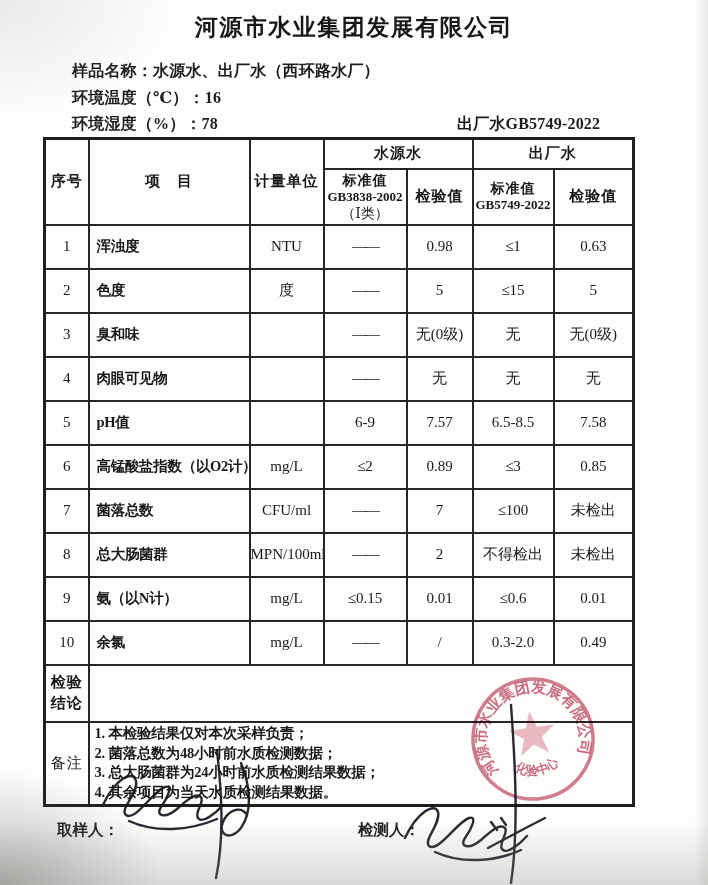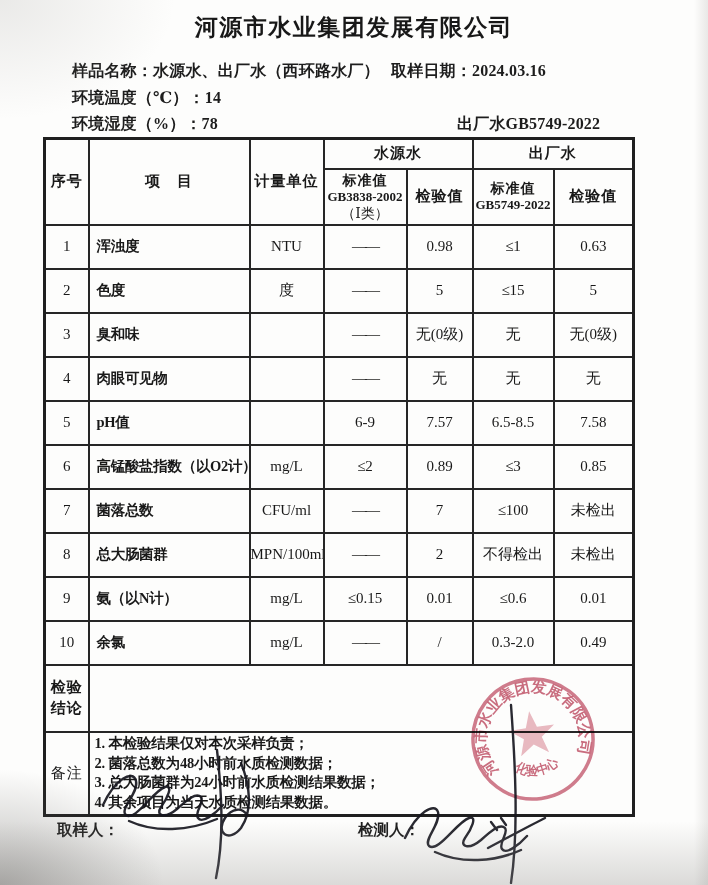--- a/index.html
+++ b/index.html
@@ -38,21 +38,21 @@
   .report th { font-size:15px; font-weight:700; letter-spacing:1px;border-radius:11px; }
   .hrA { height:30px; } .hrB { height:56px; }
   .std-l1 { font-size:14px; font-weight:700; line-height:17px; letter-spacing:1px; }
   .std-l2 { font-size:13px; font-weight:700; line-height:16px; letter-spacing:0; }
   .std-l3 { font-size:14px; font-weight:400; line-height:17px; letter-spacing:0; }
   .body-row { height:44px; }
   .report td { font-size:15px; font-weight:500; }
   .cell-item { text-align:left !important; padding-left:7px !important; font-size:14.5px !important;
                font-weight:600 !important; white-space:nowrap; letter-spacing:-0.3px; }
   .cell-dash { letter-spacing:-2px; font-weight:600; }
-  .row-conclusion { height:67px;margin-top:37px; }
+  .row-conclusion { height:57px;margin-top:37px; }
   .concl-label div { font-size:15px; font-weight:700; line-height:21px; letter-spacing:1px; }
   .row-remarks { height:84px; }
   .remarks-label { font-size:15px; font-weight:700; letter-spacing:1px; }
   .remarks-cell { text-align:left !important; vertical-align:middle; padding-left:5px !important;border-radius:14px; }
   .remark-line { font-size:14.5px; font-weight:600; line-height:19.5px; white-space:nowrap; letter-spacing:-0.2px; }
 
   
   .sign-label { position:absolute; font-size:15.5px; font-weight:700; color:#1c1c1c; white-space:nowrap; }
   .sampler-label { left:57px; top:820px; }
   .tester-label  { left:358px; top:820px; }
@@ -77,24 +77,23 @@
 </style>
 </head>
 <body>
 
 <div class="sheet">
 
   <div class="doc-title">河源市水业集团发展有限公司</div>
 
   <div class="info-line il-1">
     <span class="info-seg" style="left:72px"><span>样品名称：</span><span>水源水、出厂水（西环路水厂）</span></span>
-    <span class="info-seg" style="left:391px"><span>取样日期：</span><span>2024.03.16</span></span>
   </div>
   <div class="info-line il-2">
-    <span class="info-seg" style="left:72px"><span>环境温度（℃）：</span><span>14</span></span>
+    <span class="info-seg" style="left:72px"><span>环境温度（℃）：</span><span>16</span></span>
   </div>
   <div class="info-line il-3">
     <span class="info-seg" style="left:72px"><span>环境湿度（%）：</span><span>78</span></span>
     <span class="info-seg" style="left:457px"><span>出厂水GB5749-2022</span></span>
   </div>
 
   <table class="report">
     <colgroup>
       <col style="width:44px">
         <col style="width:161px">

